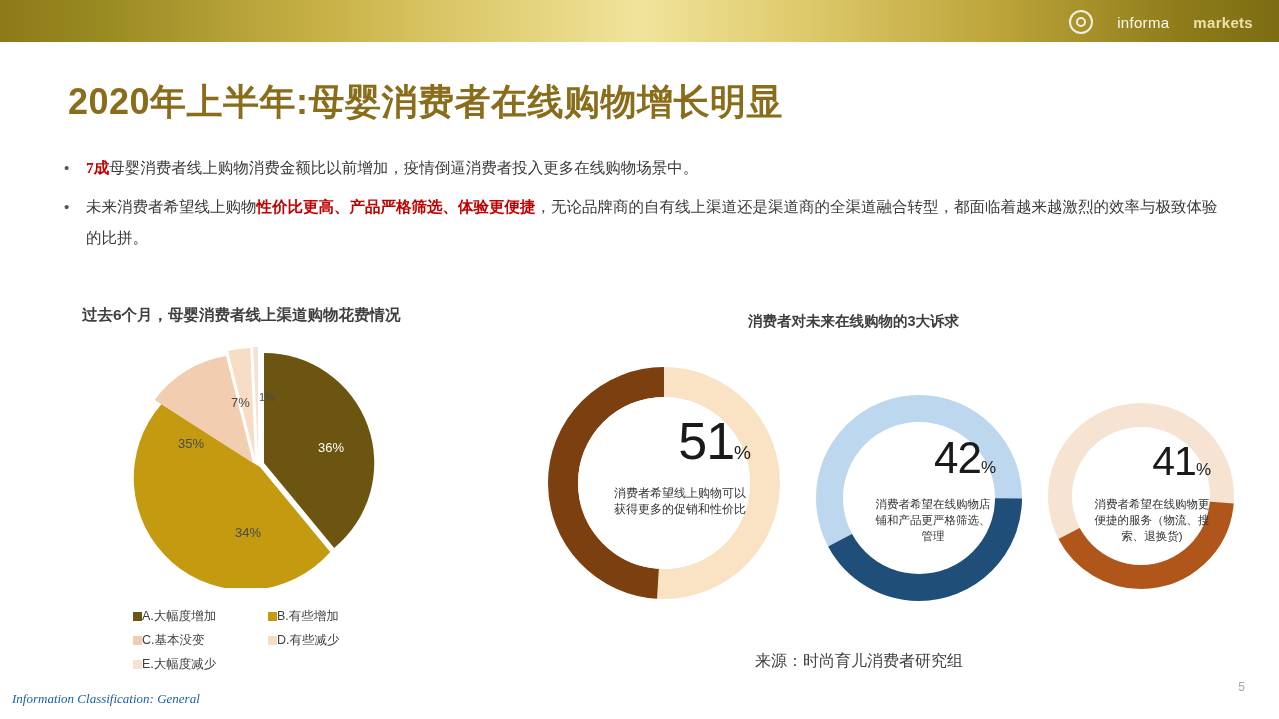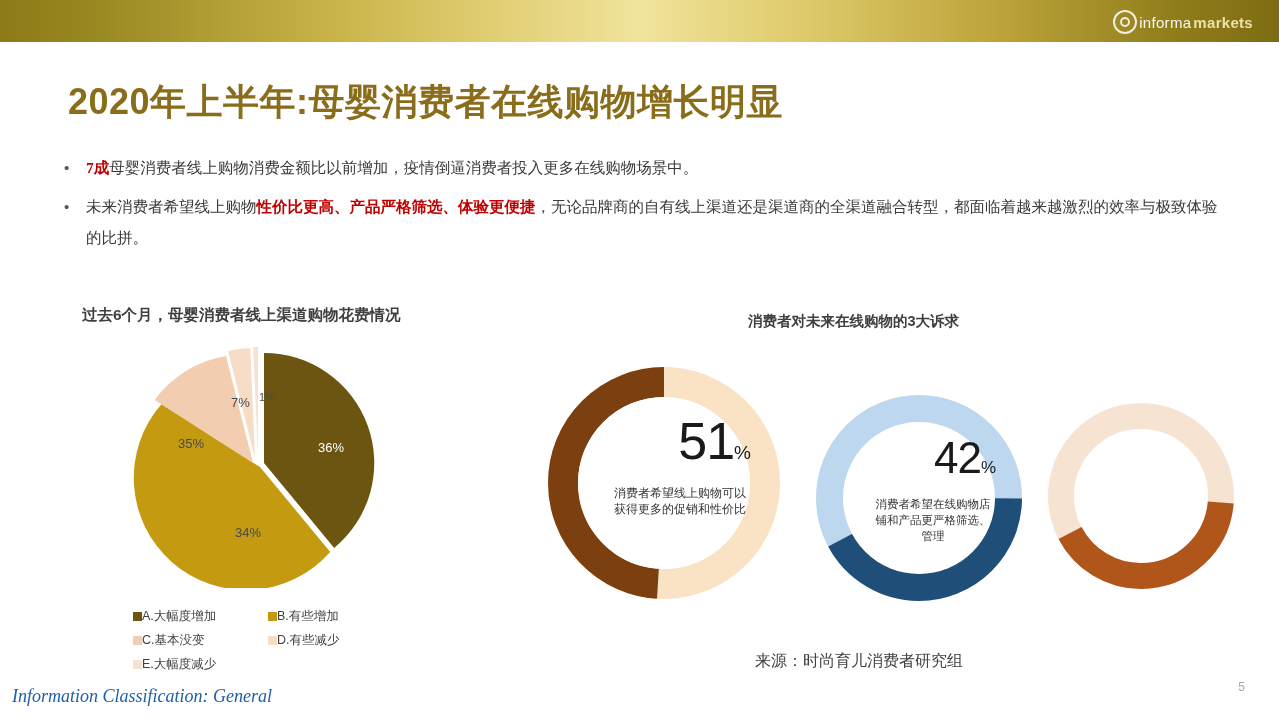--- a/index.html
+++ b/index.html
@@ -28,21 +28,21 @@
     height: 42px;
     background: linear-gradient(90deg, #8c7a18 0%, #9a8a22 8%, #c9b348 26%, #e3d178 40%, #f0e39c 50%, #e0cc6e 62%, #bda43a 78%, #8f7d1b 92%, #7d6c12 100%);
   }
   .logo {
     position: absolute;
     right: 26px;
     top: 10px;
     height: 24px;
     display: flex;
     align-items: center;
-    gap: 2px;
+    gap: 24px;
     color: #ffffff;
     font-size: 15px;
     letter-spacing: .3px;
     opacity: .95;
     margin-left: 23px;
   }
   .logo .ring {
     width: 20px; height: 20px;
     border: 2px solid #ffffff;
     border-radius: 50%;
@@ -215,21 +215,21 @@
     bottom: 25px;
     font-size: 12px;
     color: #a6a6a6;
   }
   .classification {
     position: absolute;
     left: 12px;
     bottom: 12px;
     font-family: "Liberation Serif", serif;
     font-style: italic;
-    font-size: 18px;
+    font-size: 13px;
     color: #1f5fa8;
   }
 </style>
 </head>
 <body>
 
 <div class="slide">
 
   <div class="topbar">
     <div class="logo">
@@ -335,20 +335,24 @@
       <div class="big"><span>42</span><span class="pct">%</span></div>
       <div class="cap">消费者希望在线购物店铺和产品更严格筛选、管理</div>
     </div>
   </div>
 
   <div class="donut" id="donut-3">
     <svg width="186" height="186" viewBox="0 0 186 186">
       <circle cx="93" cy="93" r="80" fill="none" stroke="#f7e3d2" stroke-width="26"></circle>
       <circle cx="93" cy="93" r="80" fill="none" stroke="#b1561a" stroke-width="26" stroke-dasharray="206 503" stroke-dashoffset="-132" transform="rotate(-90 93 93)"></circle>
     </svg>
+    <div class="hole">
+      <div class="big"><span>41</span><span class="pct">%</span></div>
+      <div class="cap">消费者希望在线购物更便捷的服务（物流、搜索、退换货)</div>
+    </div>
   </div>
 
   <div class="source">来源：时尚育儿消费者研究组</div>
 
   <div class="page-num">5</div>
 
   <div class="classification">Information Classification: General</div>
 
 </div>
 

